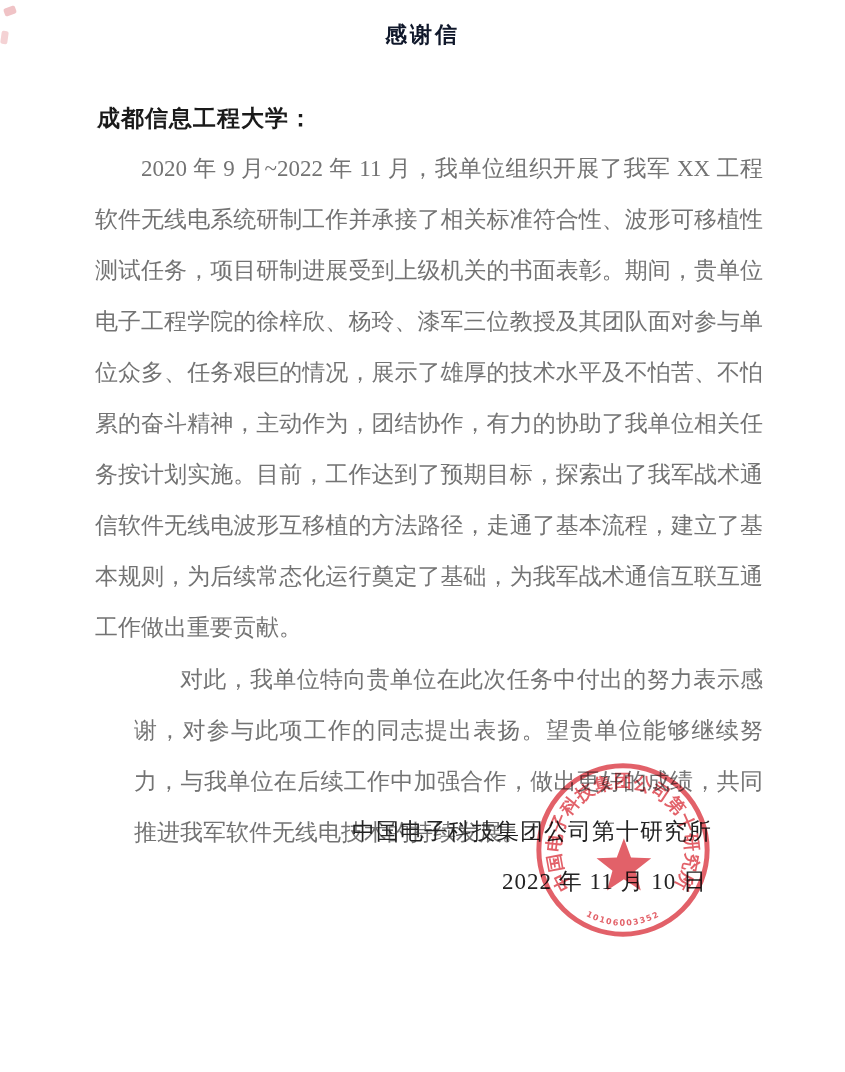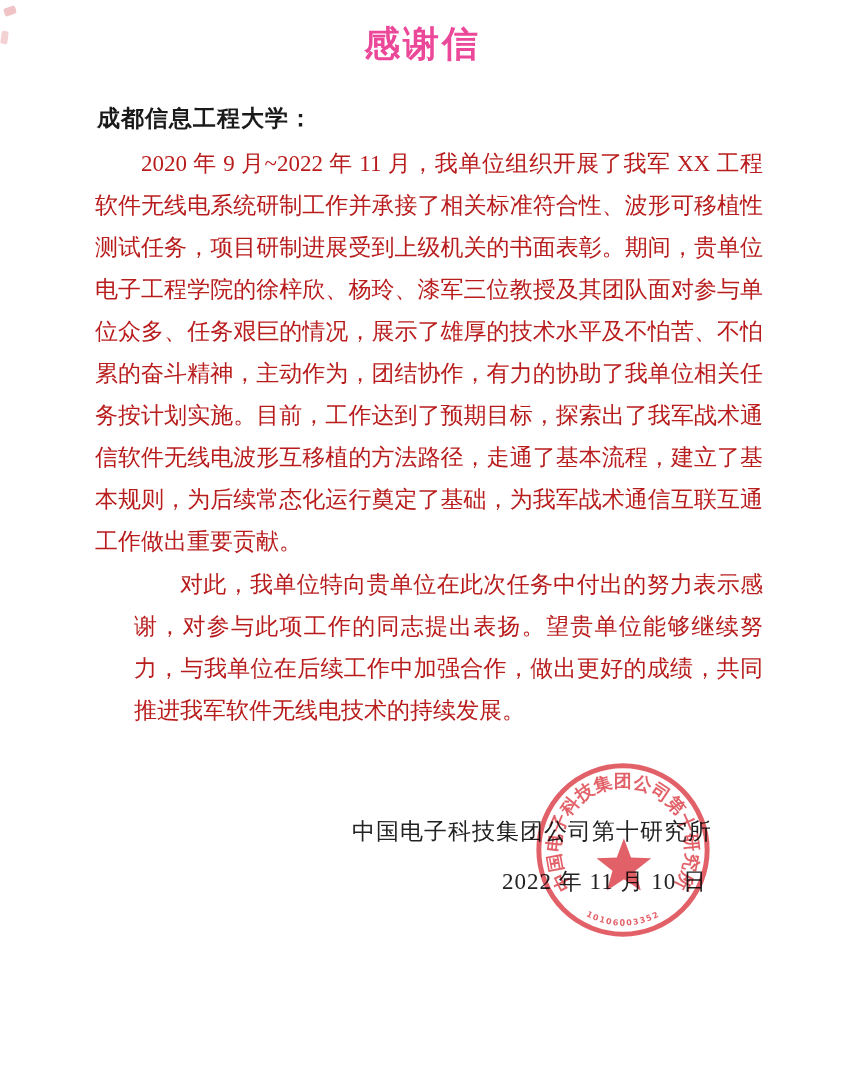--- a/index.html
+++ b/index.html
@@ -13,41 +13,41 @@
   .page {
     position: relative;
     width: 845px; height: 1072px;
     background: #ffffff;
   }
   .title {
     position: absolute;
     top: 20px; left: 0; right: 0;
     margin: 0;
     text-align: center;
-    font-size: 36px;
+    font-size: 22px;
     font-weight: bold;
     letter-spacing: 3px;
-    color: #ec4899;
+    color: #0f172a;
   }
   .addressee {
     position: absolute;
     top: 103px; left: 97px;
     font-size: 23px;
     font-weight: bold;
     letter-spacing: 1px;
     color: #1a1a1a;
   }
   .body-text {
     position: absolute;
     top: 143px; left: 95px;
     width: 668px;
     font-size: 23px;
-    line-height: 42px;
+    line-height: 51px;
     text-align: justify;
-    color: #b91c1c;
+    color: #737373;
   }
   .body-text p {
     margin: 0;
     text-indent: 2em;
   }
   .body-text p + p { margin-top: 1px; margin-left: 39px; }
   .signature {
     position: absolute;
     top: 816px; right: 133px;
     font-size: 23px;

